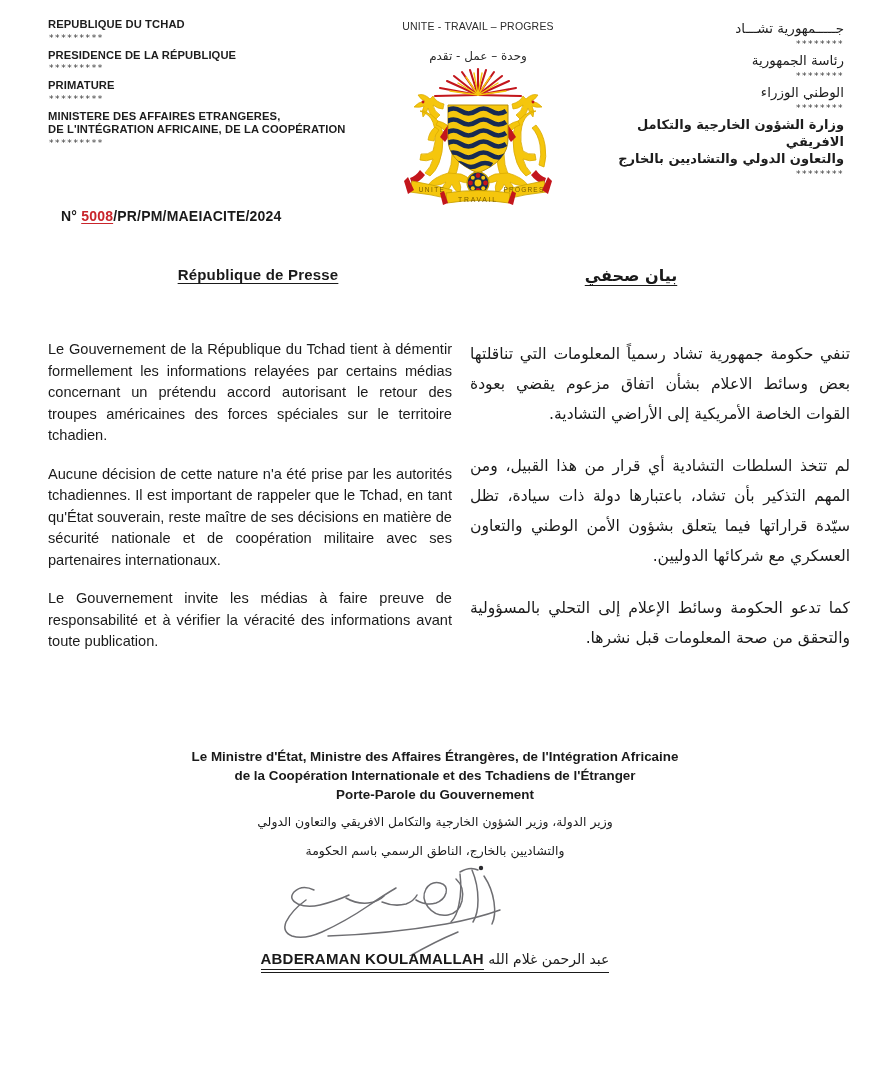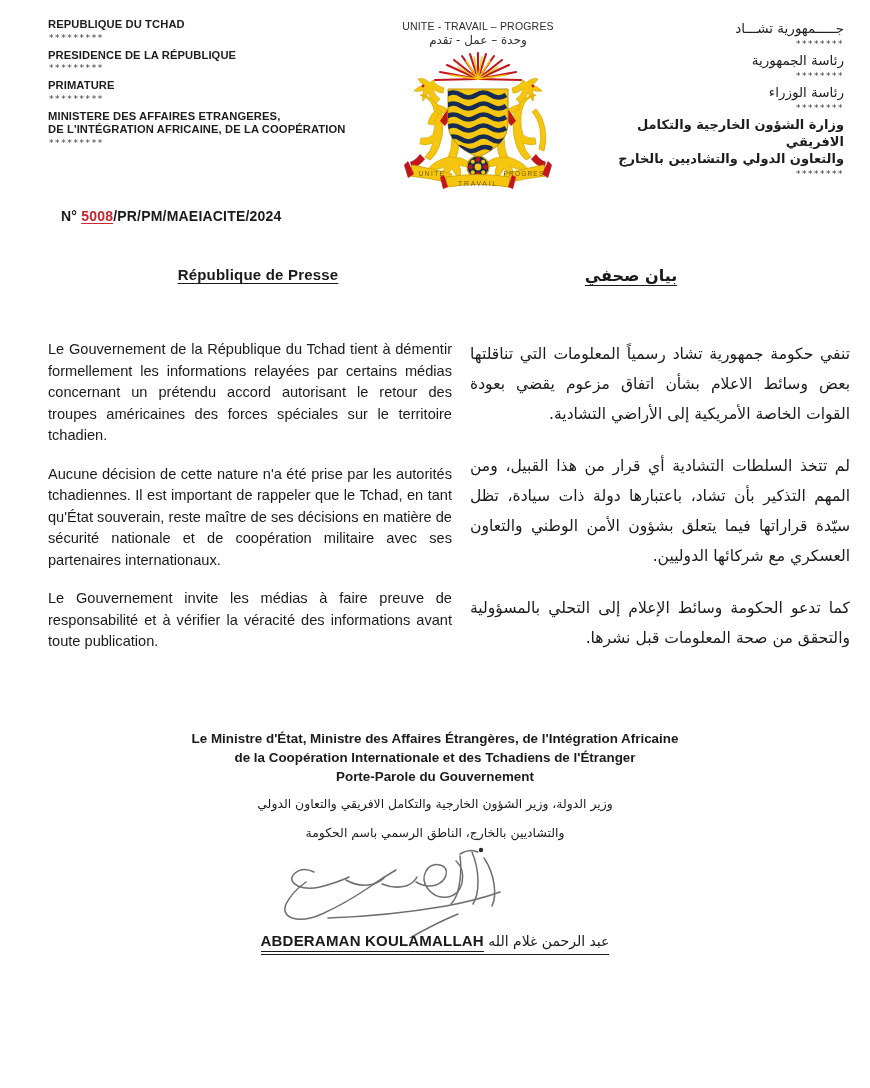--- a/index.html
+++ b/index.html
@@ -48,21 +48,21 @@
   .hdr-mid .motto-fr {
     font-size: 10.5px;
     color: #2c2c2c;
     letter-spacing: .2px;
     white-space: nowrap;
   }
   .hdr-mid .motto-ar {
     font-size: 12px;
     color: #2c2c2c;
     direction: rtl;
-    margin-top: 1px;
+    margin-top: 17px;
     font-family: "DejaVu Sans", sans-serif;
   }
   .emblem { margin: 2px auto 0; display: block; }
 
   .hdr-right {
     flex: 1 1 auto;
     text-align: right;
     direction: rtl;
     padding-top: 6px;
     padding-right: 12px;
@@ -149,21 +149,21 @@
   .col-ar p {
     margin: 0 0 22px 0;
     font-size: 15.6px;
     line-height: 30px;
     text-align: justify;
     text-align-last: right;
     color: #1a1a1a;
   }
 
   
-  .sig { margin-top: 54px; text-align: center; }
+  .sig { margin-top: 72px; text-align: center; }
   .sig .fr {
     font-size: 13.4px;
     font-weight: bold;
     line-height: 19px;
     color: #1a1a1a;
   }
   .sig .ar {
     direction: rtl;
     font-size: 12.4px;
     line-height: 23px;
@@ -322,21 +322,21 @@
           <text x="88" y="136.5" font-family="Liberation Sans, sans-serif" font-size="6.8" fill="#7a5c00" text-anchor="middle" letter-spacing="1.8">TRAVAIL</text>
         </g>
       </svg>
     </div>
 
     <div class="hdr-right">
       <div class="ar-line">جـــــمهورية تشـــاد</div>
       <div class="stars-ar">********</div>
       <div class="ar-line">رئاسة الجمهورية</div>
       <div class="stars-ar">********</div>
-      <div class="ar-line">رئاسة الوزراء</div>
+      <div class="ar-line">الوطني الوزراء</div>
       <div class="stars-ar">********</div>
       <div class="ar-line b">وزارة الشؤون الخارجية والتكامل الافريقي</div>
       <div class="ar-line b">والتعاون الدولي والتشاديين بالخارج</div>
       <div class="stars-ar">********</div>
     </div>
   </div>
 
   <div class="refline">
     <span>N°</span>
     <span class="refnum">5008</span><span>/PR/PM/MAEIACITE/2024</span>

